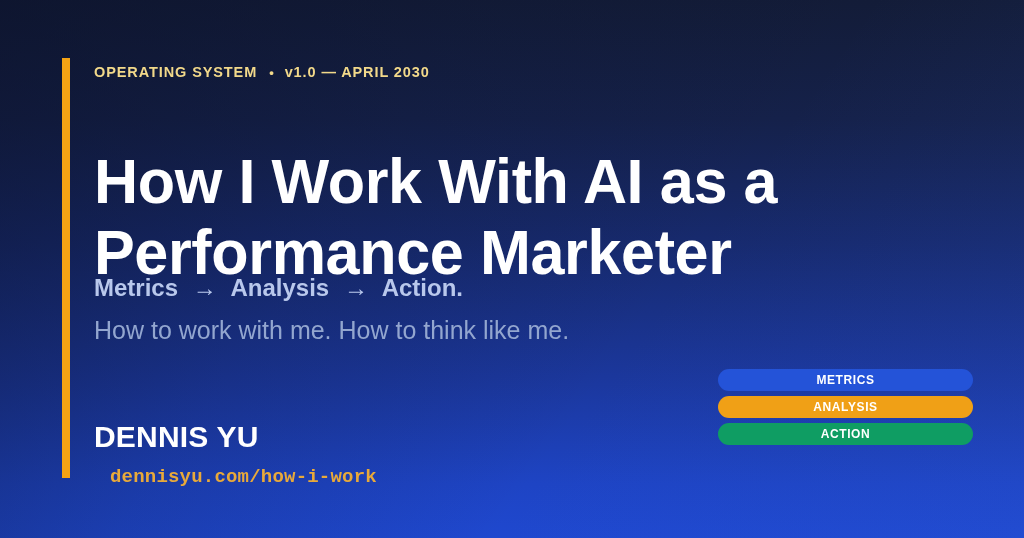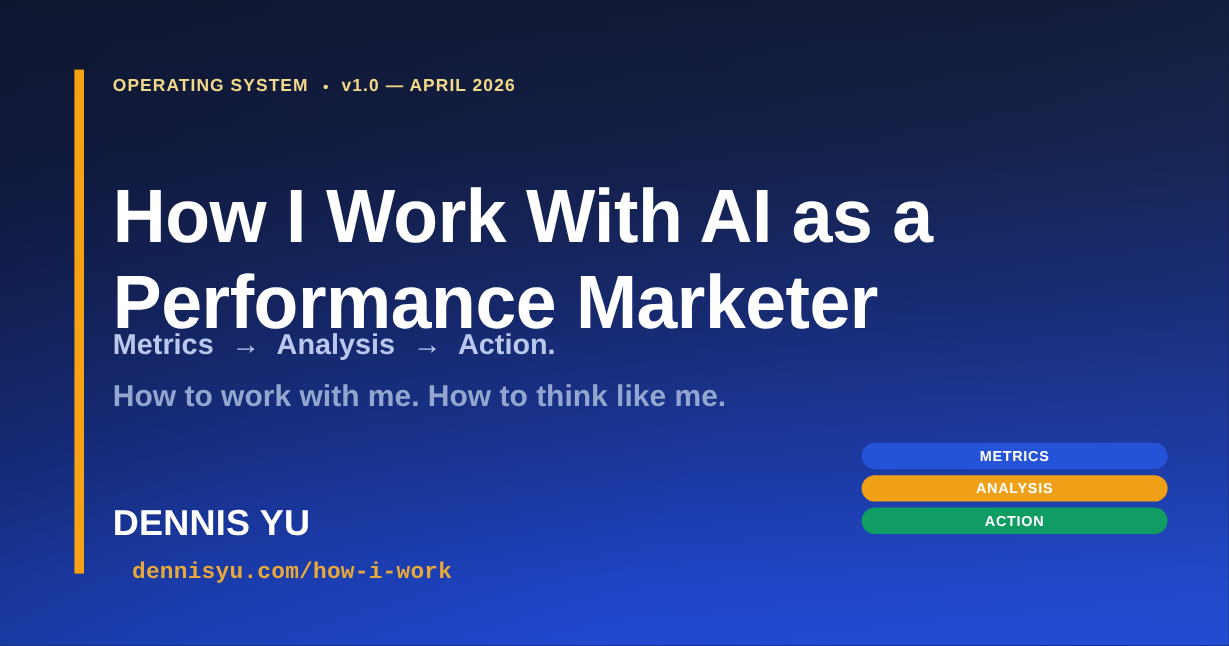--- a/index.html
+++ b/index.html
@@ -172,37 +172,37 @@
 
   <div id="sheen"></div>
 
   <div id="accent-bar" style="background: rgb(245, 163, 20);"></div>
 
   <div id="content">
 
     <div id="eyebrow" style="color: rgb(242, 217, 138);">
       <span>OPERATING SYSTEM</span>
       <span class="sep">•</span>
-      <span>v1.0 — APRIL 2026</span>
+      <span>v1.0 — APRIL 2030</span>
     </div>
 
     <h1 id="title" style="color: rgb(255, 255, 255);">
       <span class="line">How I Work With AI as a</span>
       <span class="line">Performance Marketer</span>
     </h1>
 
     <div id="subtitle" style="color: rgb(185, 200, 236);">
       <span>Metrics</span>
       <span class="arrow">→</span>
       <span>Analysis</span>
       <span class="arrow">→</span>
       <span>Action.</span>
     </div>
 
-    <div id="tagline" style="color: rgb(147, 166, 207); font-weight: bold;">How to work with me. How to think like me.</div>
+    <div id="tagline" style="color: rgb(147, 166, 207);">How to work with me. How to think like me.</div>
 
     <div id="author-name">DENNIS YU</div>
     <div id="author-url" style="color: rgb(232, 169, 58);">dennisyu.com/how-i-work</div>
 
   </div>
 
   <div id="pill-stack">
     <div class="pill" style="background: rgb(36, 83, 216); color: rgb(255, 255, 255);">
       <span>METRICS</span>
     </div>

